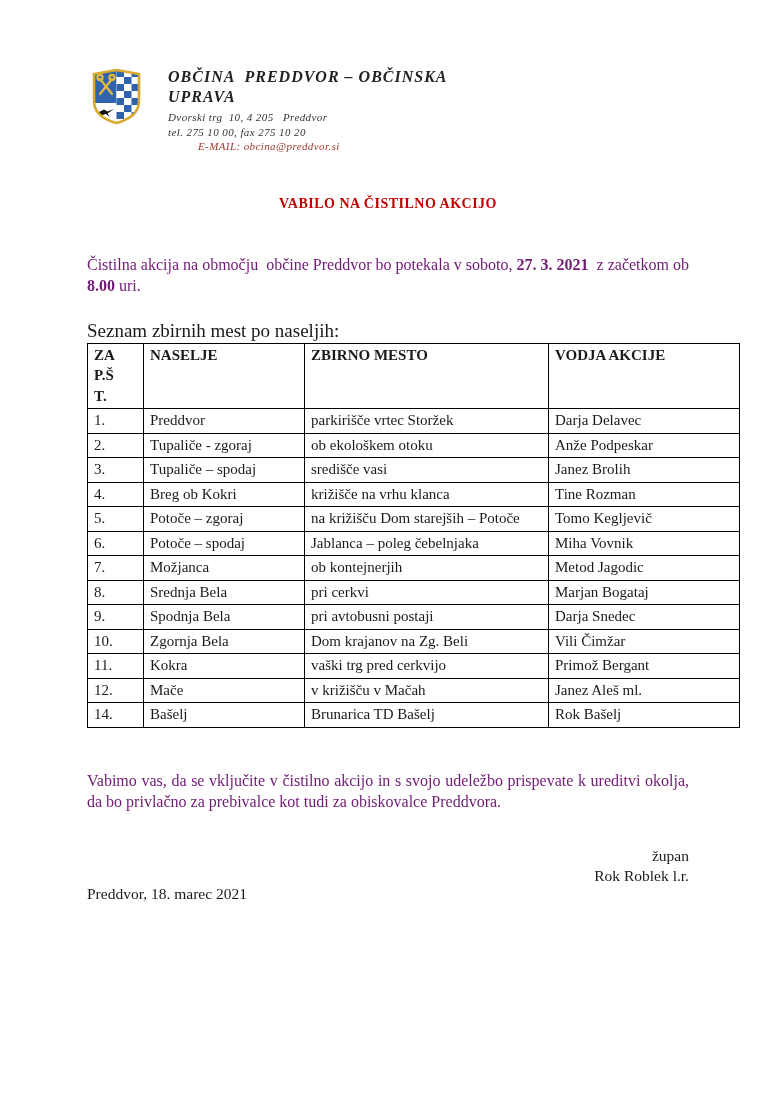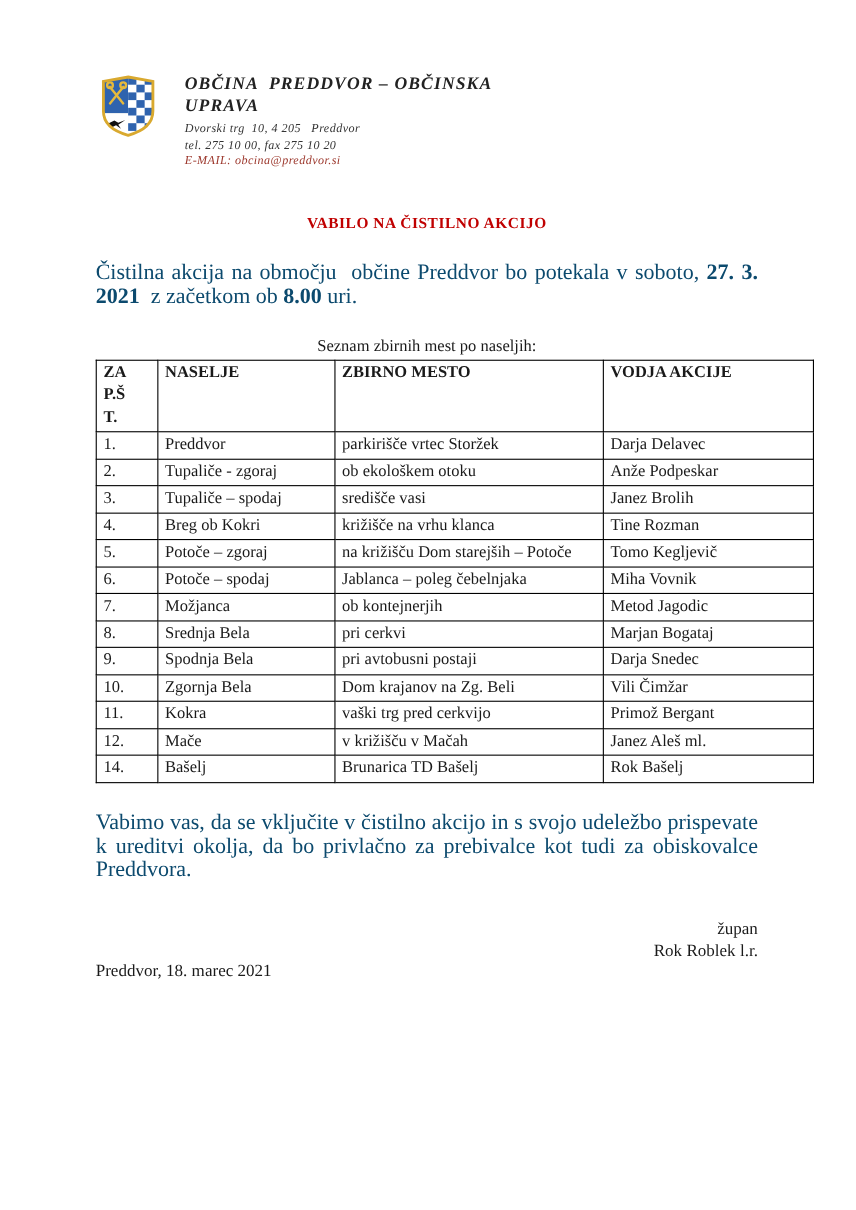--- a/index.html
+++ b/index.html
@@ -40,47 +40,46 @@
     color: #222;
   }
   .lh-small {
     font-size: 11px;
     line-height: 13.5px;
     letter-spacing: 0.4px;
     color: #333;
     margin-top: 1px;
   }
   .lh-small.first { margin-top: 4px; }
-  .email-line { color: #9c372c; }
+  .email-line { color: #9c372c; margin-left: 30px; }
 
   
   .doc-title {
     margin-top: 42px;
     text-align: center;
     font-weight: bold;
     font-size: 14px;
     letter-spacing: 0.5px;
     color: #c00000;
   }
 
   
   .para {
-    margin-top: 26px;
-    font-size: 20px;
+    margin-top: 42px;
+    font-size: 16px;
     line-height: 21px;
     text-align: justify;
-    color: #0c4a6e;
+    color: #701a75;
   }
   .para b { font-weight: bold; }
 
   .table-caption {
     margin-top: 25px;
-    font-size: 15px;
-    line-height: 20px;
-    text-align: center;
+    font-size: 19px;
+    line-height: 20px;
   }
 
   
   table.collection {
     margin-top: 2px;
     border-collapse: collapse;
     width: 602px;
     table-layout: fixed;
     font-size: 15px;
   }

